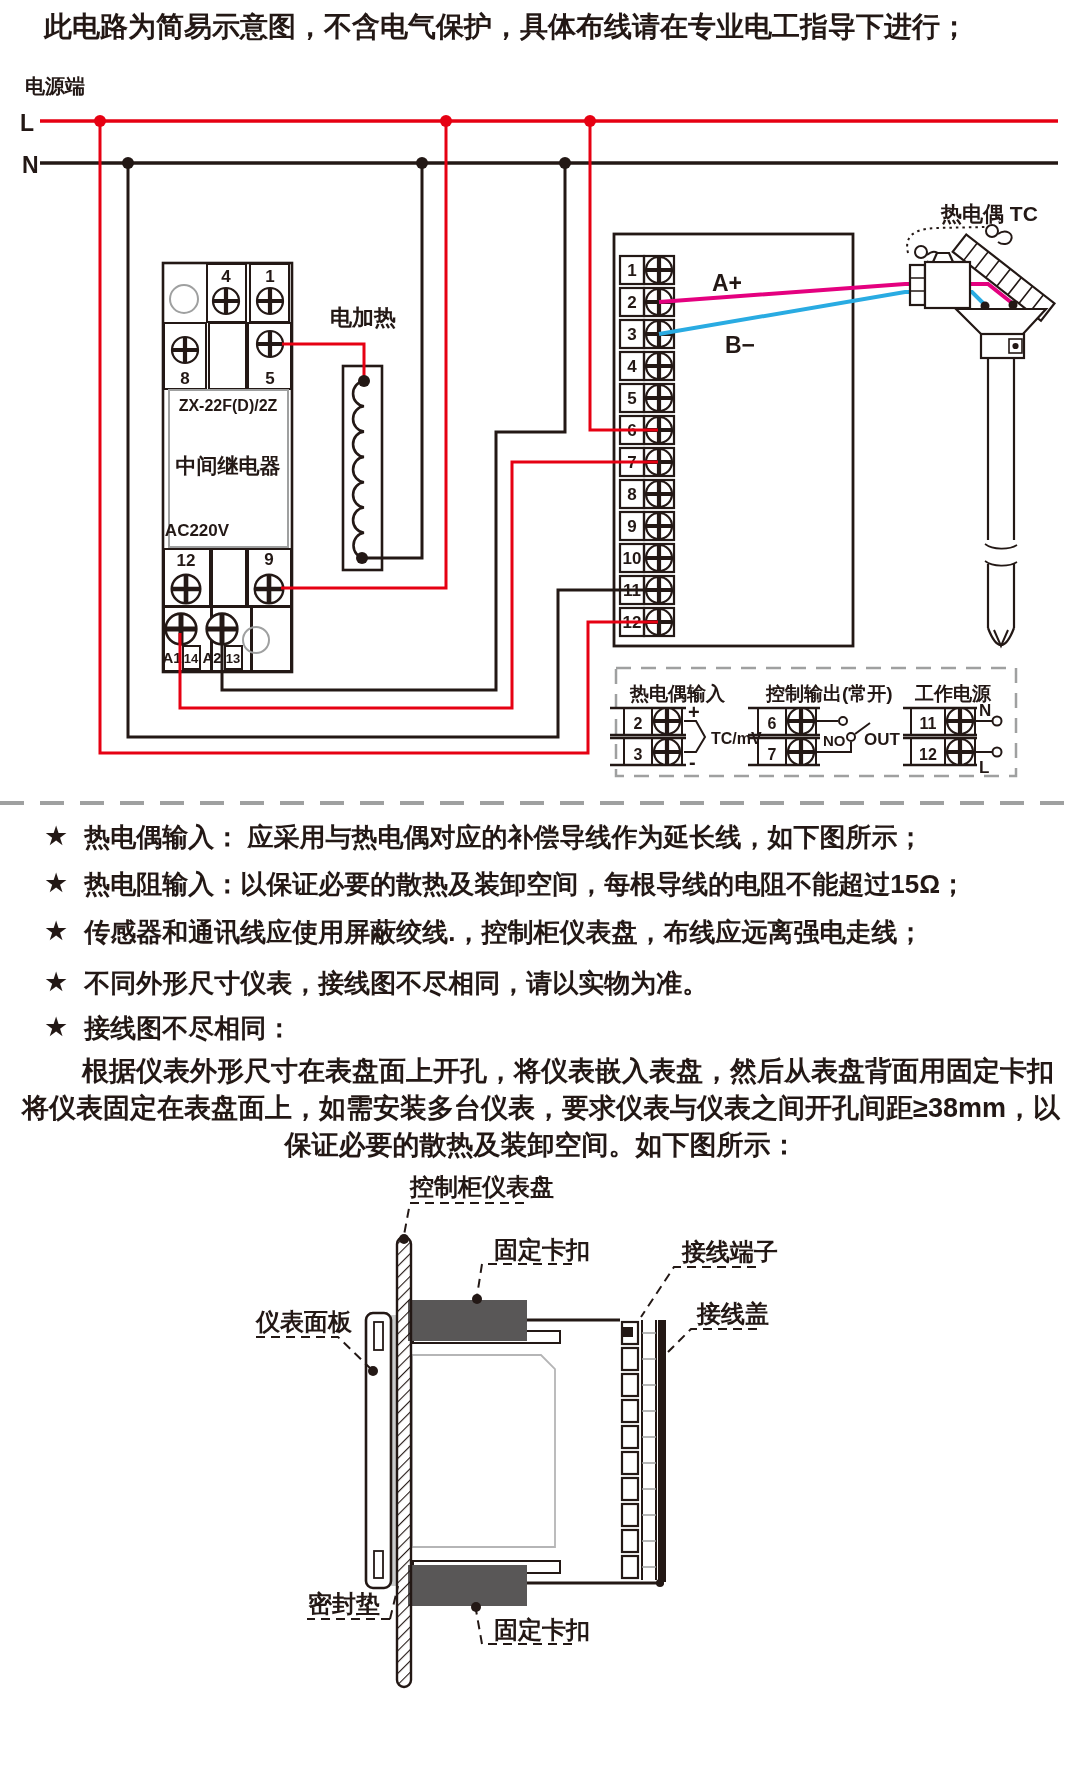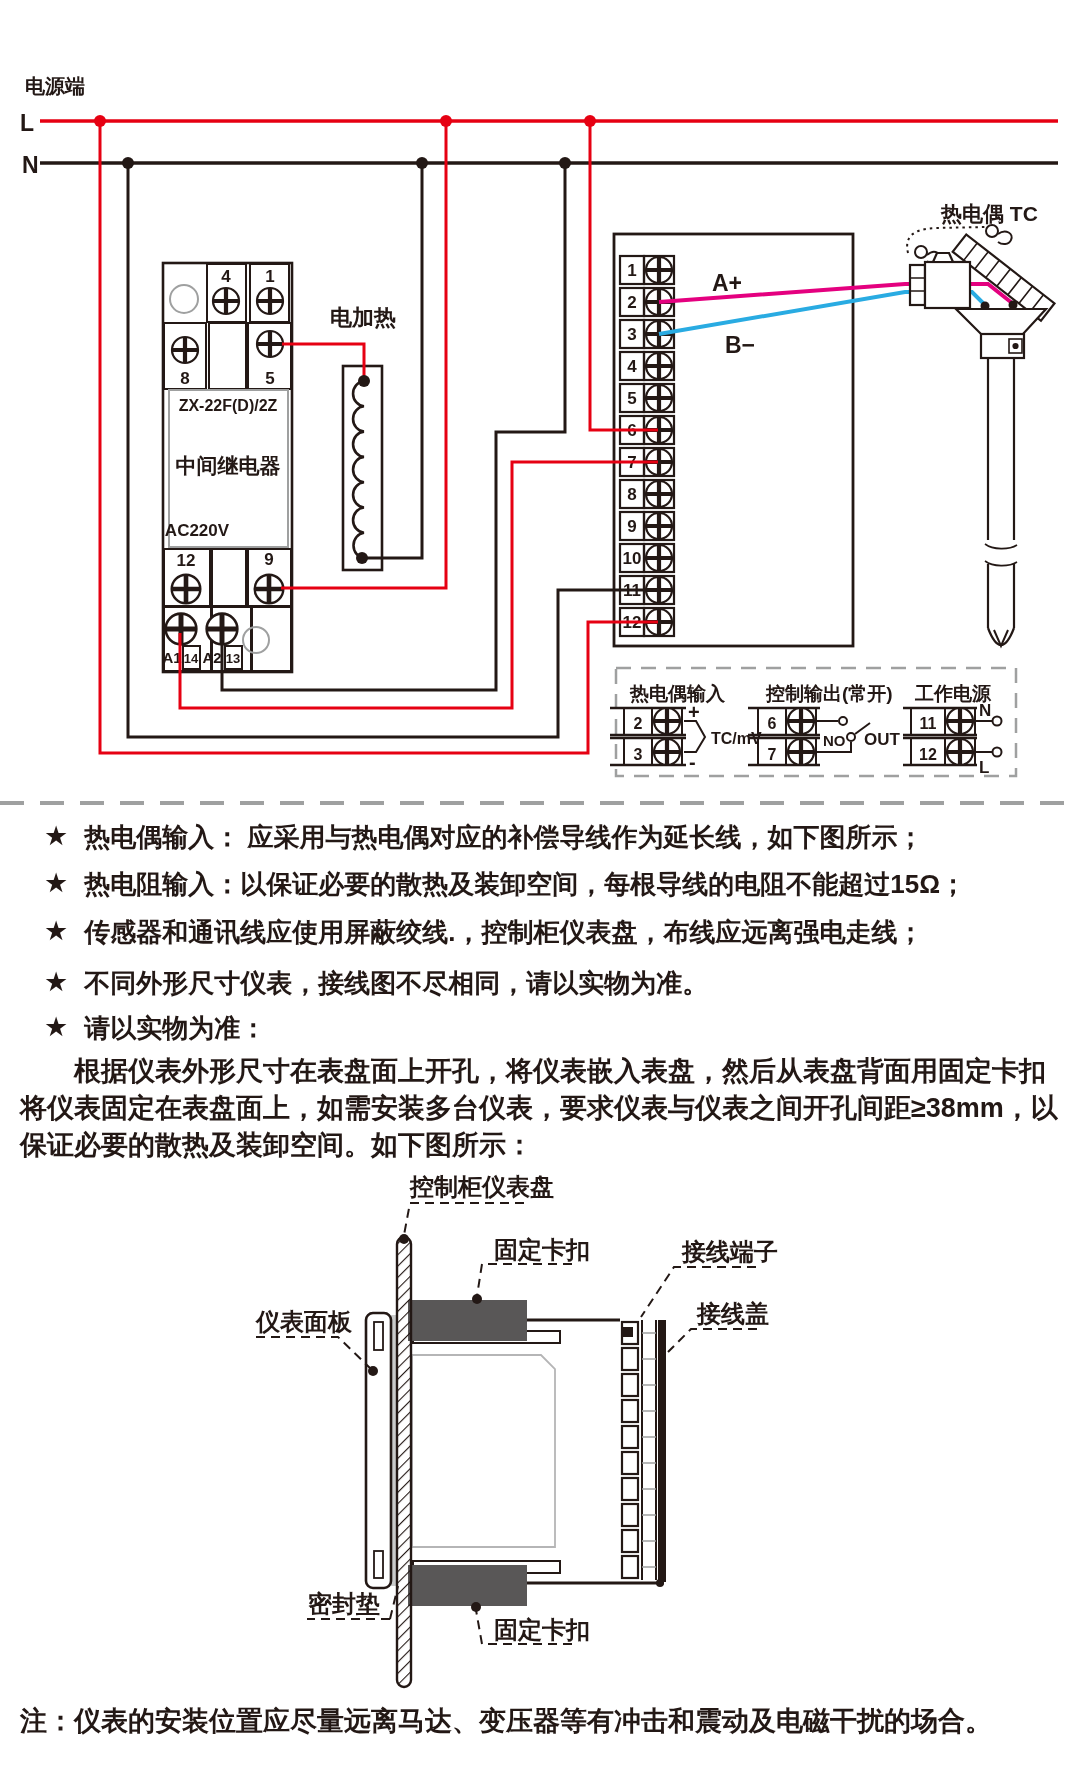--- a/index.html
+++ b/index.html
@@ -6,21 +6,21 @@
   #page{position:relative;width:1080px;height:1789px;background:#fff;overflow:hidden;
         font-family:"Liberation Sans","DejaVu Sans",sans-serif;font-weight:700;color:#231815;}
   #gfx{position:absolute;left:0;top:0;}
   svg text{font-family:"Liberation Sans","DejaVu Sans",sans-serif;font-weight:700;fill:#231815;}
   .abs{position:absolute;}
   .title{left:44px;top:8px;font-size:28px;white-space:nowrap;}
   .divider{left:0;top:801px;width:1080px;height:4px;
            background:repeating-linear-gradient(90deg,#9fa0a0 0 24px,transparent 24px 40px);}
   .note{left:44px;display:flex;gap:16px;font-size:26px;white-space:nowrap;align-items:flex-start;}
   .note .star{font-size:27px;}
-  .para{left:20px;top:1053px;width:1042px;font-size:27px;line-height:37px;text-indent:54px;}
+  .para{left:20px;top:1053px;width:1042px;font-size:27px;line-height:37px;text-indent:54px;text-align:center;}
   .footnote{left:20px;top:1703px;width:1050px;font-size:27px;white-space:nowrap;}
 </style>
 </head>
 <body>
 
 <div id="page">
 
 <svg id="gfx" width="1080" height="1789" viewBox="0 0 1080 1789">
   <defs>
     <g id="sc">
@@ -352,39 +352,39 @@
       <text x="494" y="1258">固定卡扣</text>
       <text x="682" y="1260">接线端子</text>
       <text x="697" y="1322">接线盖</text>
       <text x="256" y="1330">仪表面板</text>
       <text x="308" y="1612">密封垫</text>
       <text x="494" y="1638">固定卡扣</text>
     </g>
   </g>
 </svg>
 
+<div class="abs title">此电路为简易示意图，不含电气保护，具体布线请在专业电工指导下进行；</div>
 <div class="abs divider"></div>
 
 <div class="abs note" style="top:820px">
   <span class="star">★</span>
   <span>热电偶输入： 应采用与热电偶对应的补偿导线作为延长线，如下图所示；</span>
 </div>
 <div class="abs note" style="top:867px">
   <span class="star">★</span>
   <span>热电阻输入：以保证必要的散热及装卸空间，每根导线的电阻不能超过15Ω；</span>
 </div>
 <div class="abs note" style="top:915px">
   <span class="star">★</span>
   <span>传感器和通讯线应使用屏蔽绞线.，控制柜仪表盘，布线应远离强电走线；</span>
 </div>
 <div class="abs note" style="top:966px">
   <span class="star">★</span>
   <span>不同外形尺寸仪表，接线图不尽相同，请以实物为准。</span>
 </div>
 <div class="abs note" style="top:1011px">
   <span class="star">★</span>
-  <span>请以实物为准：</span>
+  <span>接线图不尽相同：</span>
 </div>
 
 <div class="abs para">根据仪表外形尺寸在表盘面上开孔，将仪表嵌入表盘，然后从表盘背面用固定卡扣将仪表固定在表盘面上，如需安装多台仪表，要求仪表与仪表之间开孔间距≥38mm，以保证必要的散热及装卸空间。如下图所示：</div>
-<div class="abs footnote">注：仪表的安装位置应尽量远离马达、变压器等有冲击和震动及电磁干扰的场合。</div>
 
 </div>
 
 </body></html>

